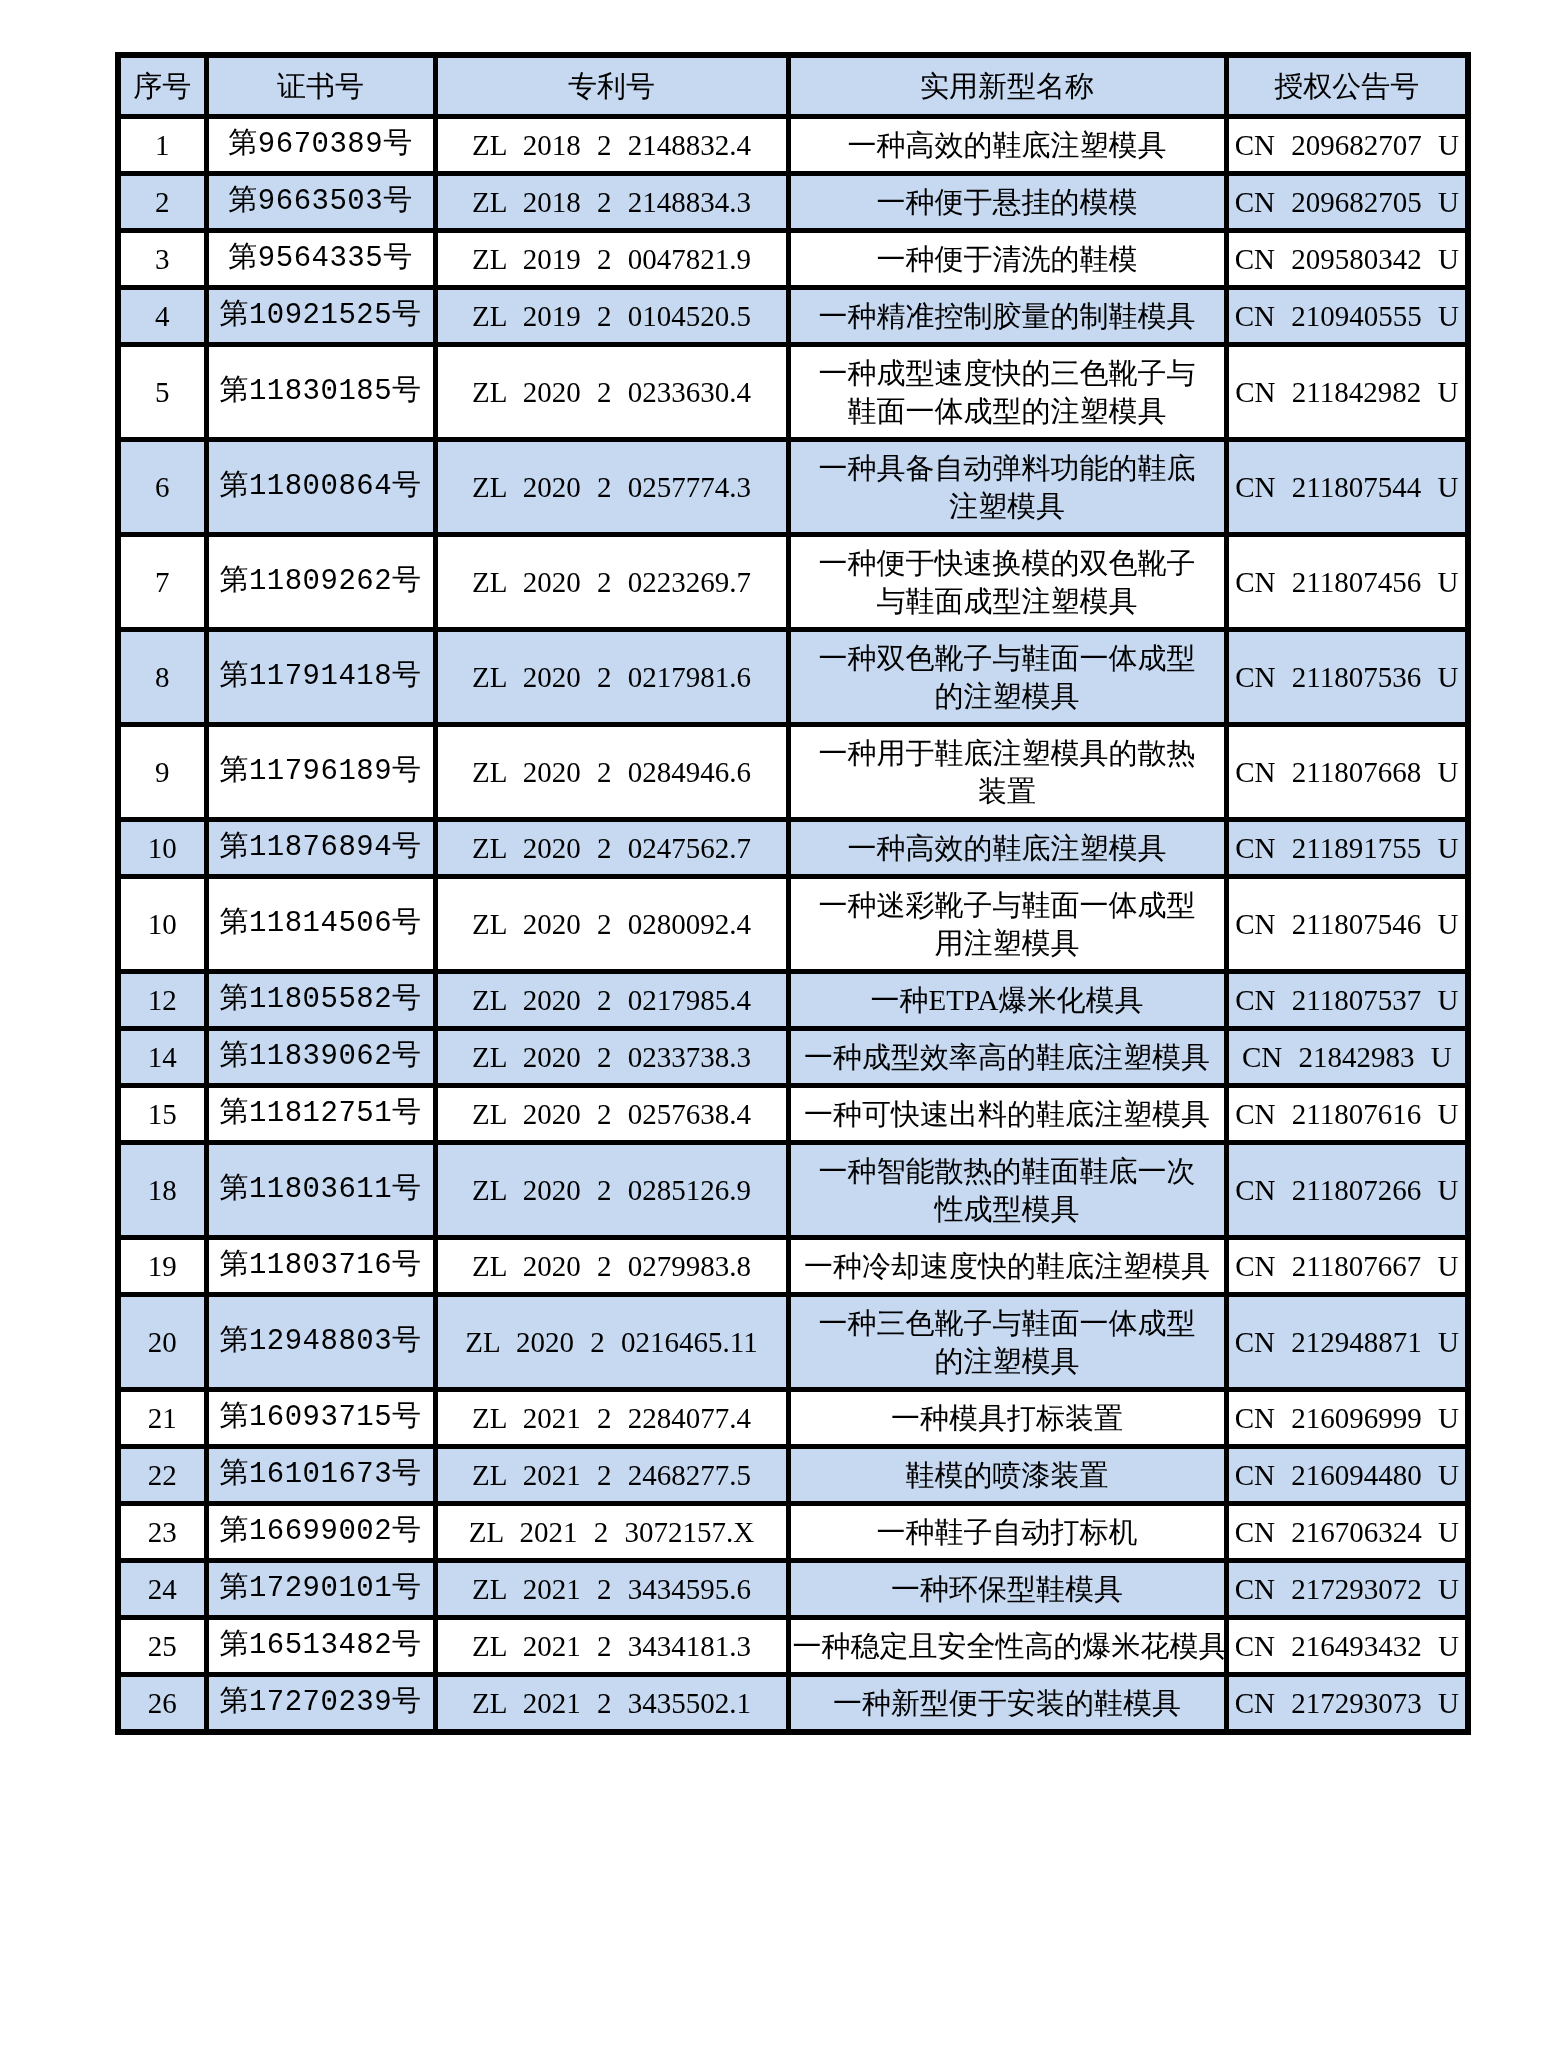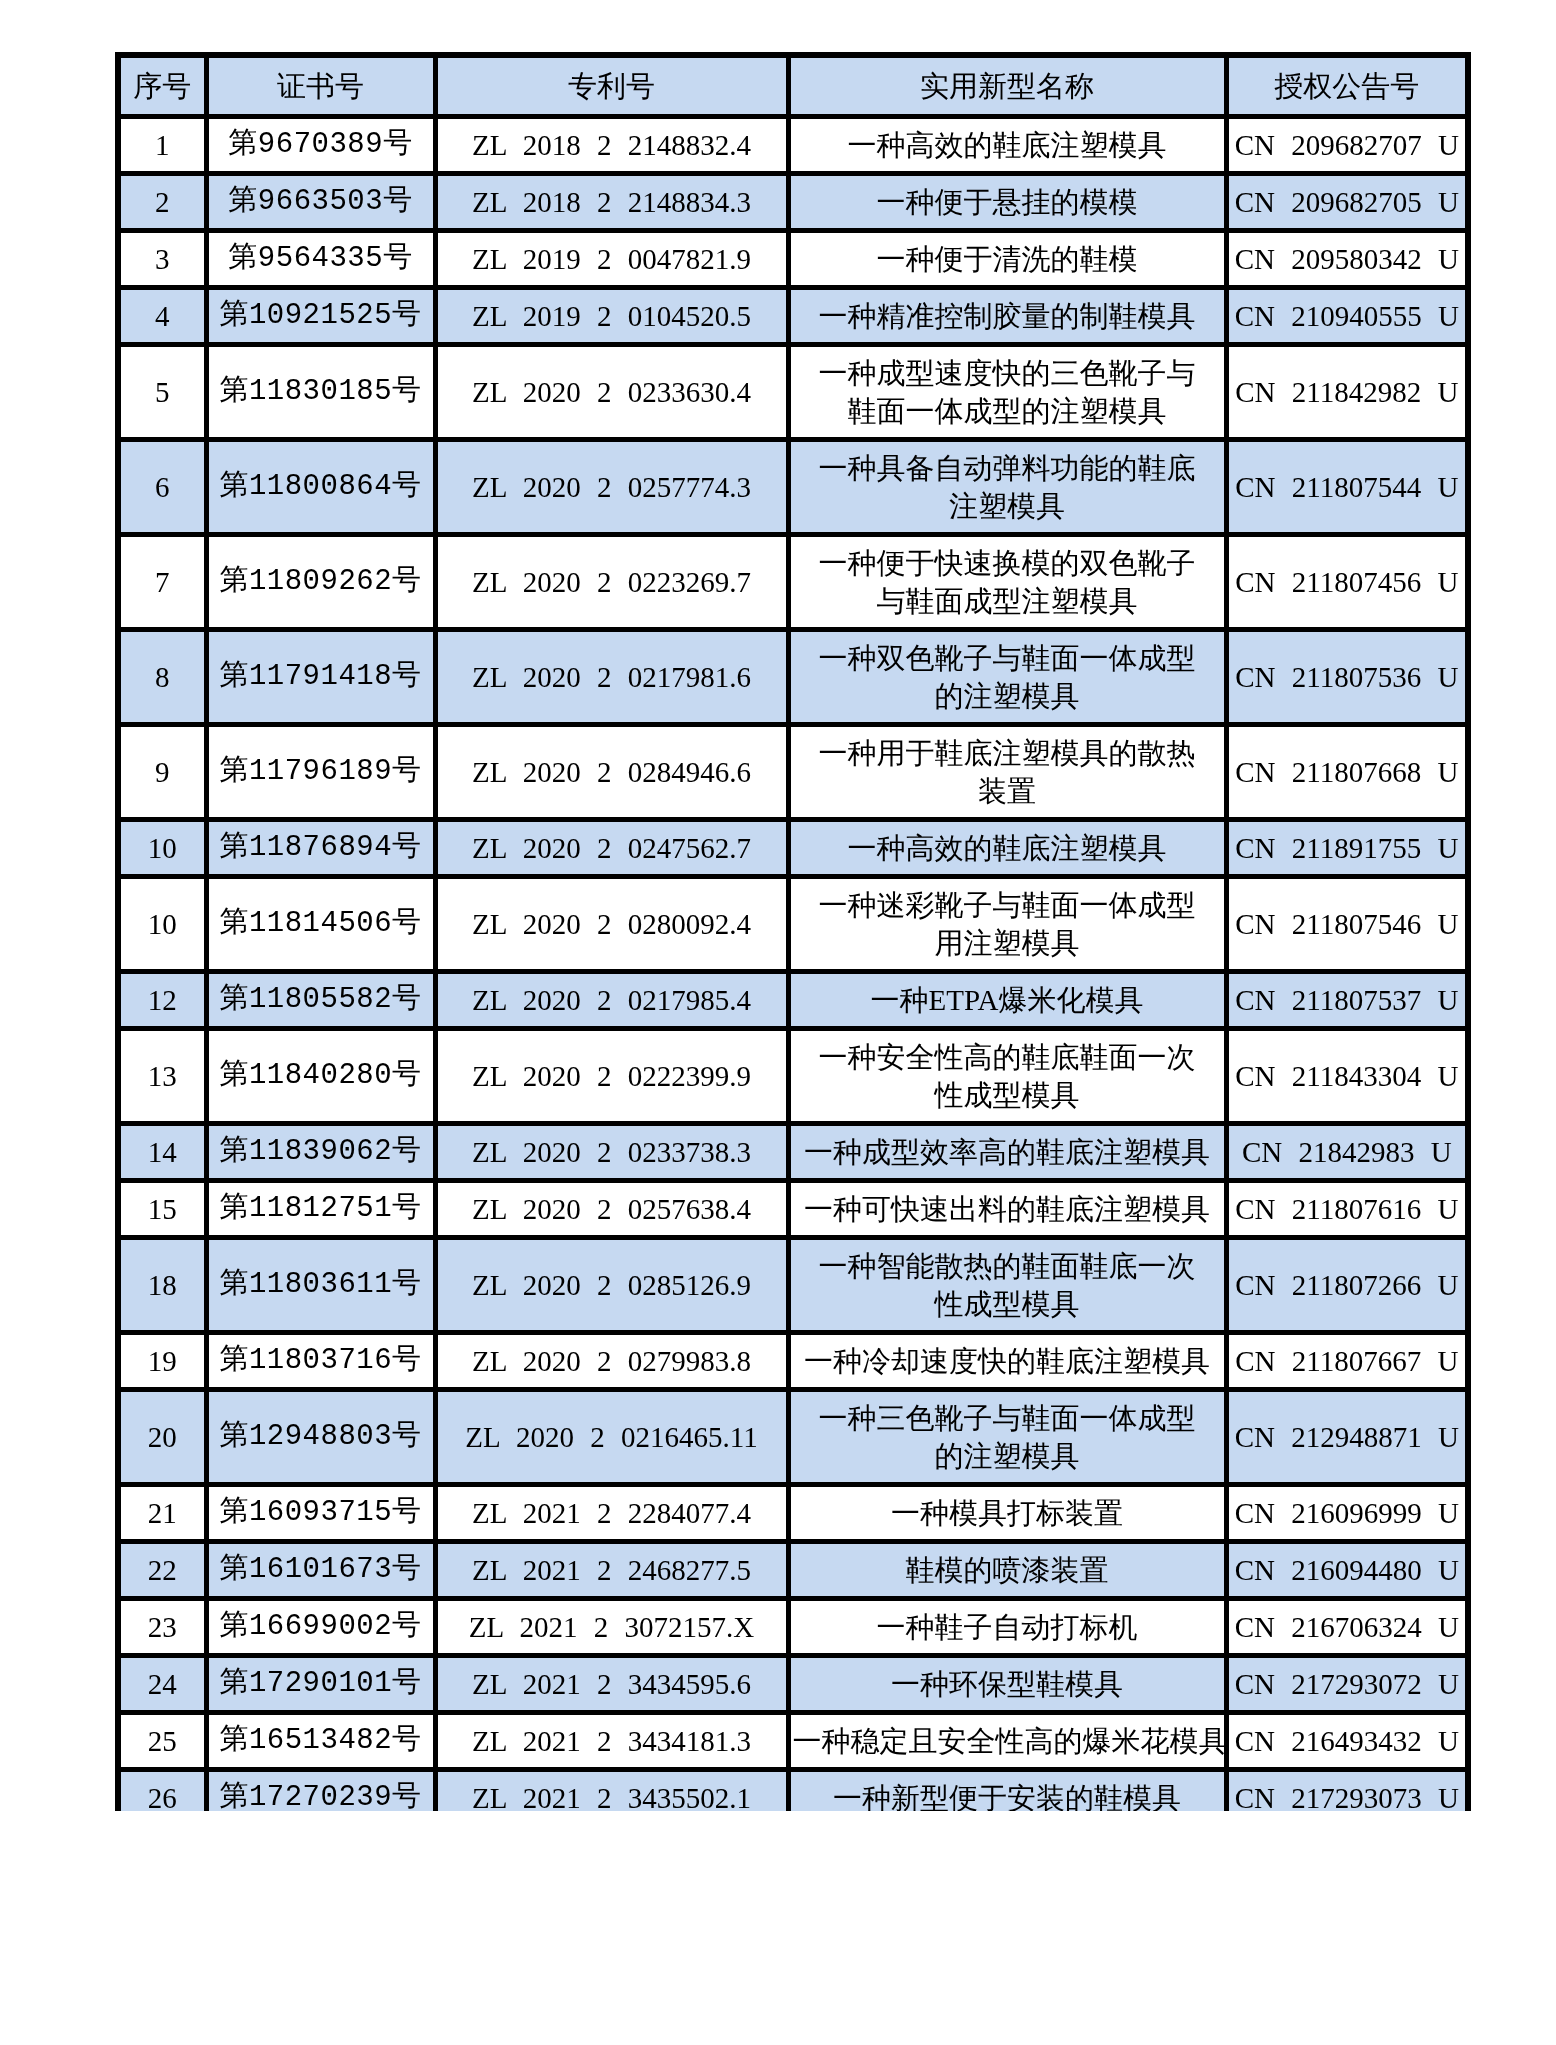--- a/index.html
+++ b/index.html
@@ -3,21 +3,21 @@
 <meta charset="utf-8">
 <style>
   html, body {
     margin: 0;
     padding: 0;
     background: #ffffff;
   }
   .page {
     position: relative;
     width: 1556px;
-    height: 1811px;
+    height: 2045px;
     background: #ffffff;
     color: #000000;
     font-family: "Liberation Serif", "DejaVu Serif", serif;
     overflow: hidden;
   }
   table.patent-table {
     position: absolute;
     left: 115px;
     top: 52px;
     width: 1350px;
@@ -164,28 +164,20 @@
 用注塑模具</td>
           <td class="gazette">CN 211807546 U</td>
         </tr>
         <tr class="alt">
           <td class="no">12</td>
           <td class="cert">第11805582号</td>
           <td class="patent">ZL 2020 2 0217985.4</td>
           <td class="name">一种ETPA爆米化模具</td>
           <td class="gazette">CN 211807537 U</td>
         </tr>
-        <tr>
-          <td class="no">13</td>
-          <td class="cert">第11840280号</td>
-          <td class="patent">ZL 2020 2 0222399.9</td>
-          <td class="name">一种安全性高的鞋底鞋面一次
-性成型模具</td>
-          <td class="gazette">CN 211843304 U</td>
-        </tr>
         <tr class="alt">
           <td class="no">14</td>
           <td class="cert">第11839062号</td>
           <td class="patent">ZL 2020 2 0233738.3</td>
           <td class="name">一种成型效率高的鞋底注塑模具</td>
           <td class="gazette">CN 21842983 U</td>
         </tr>
         <tr>
           <td class="no">15</td>
           <td class="cert">第11812751号</td>

